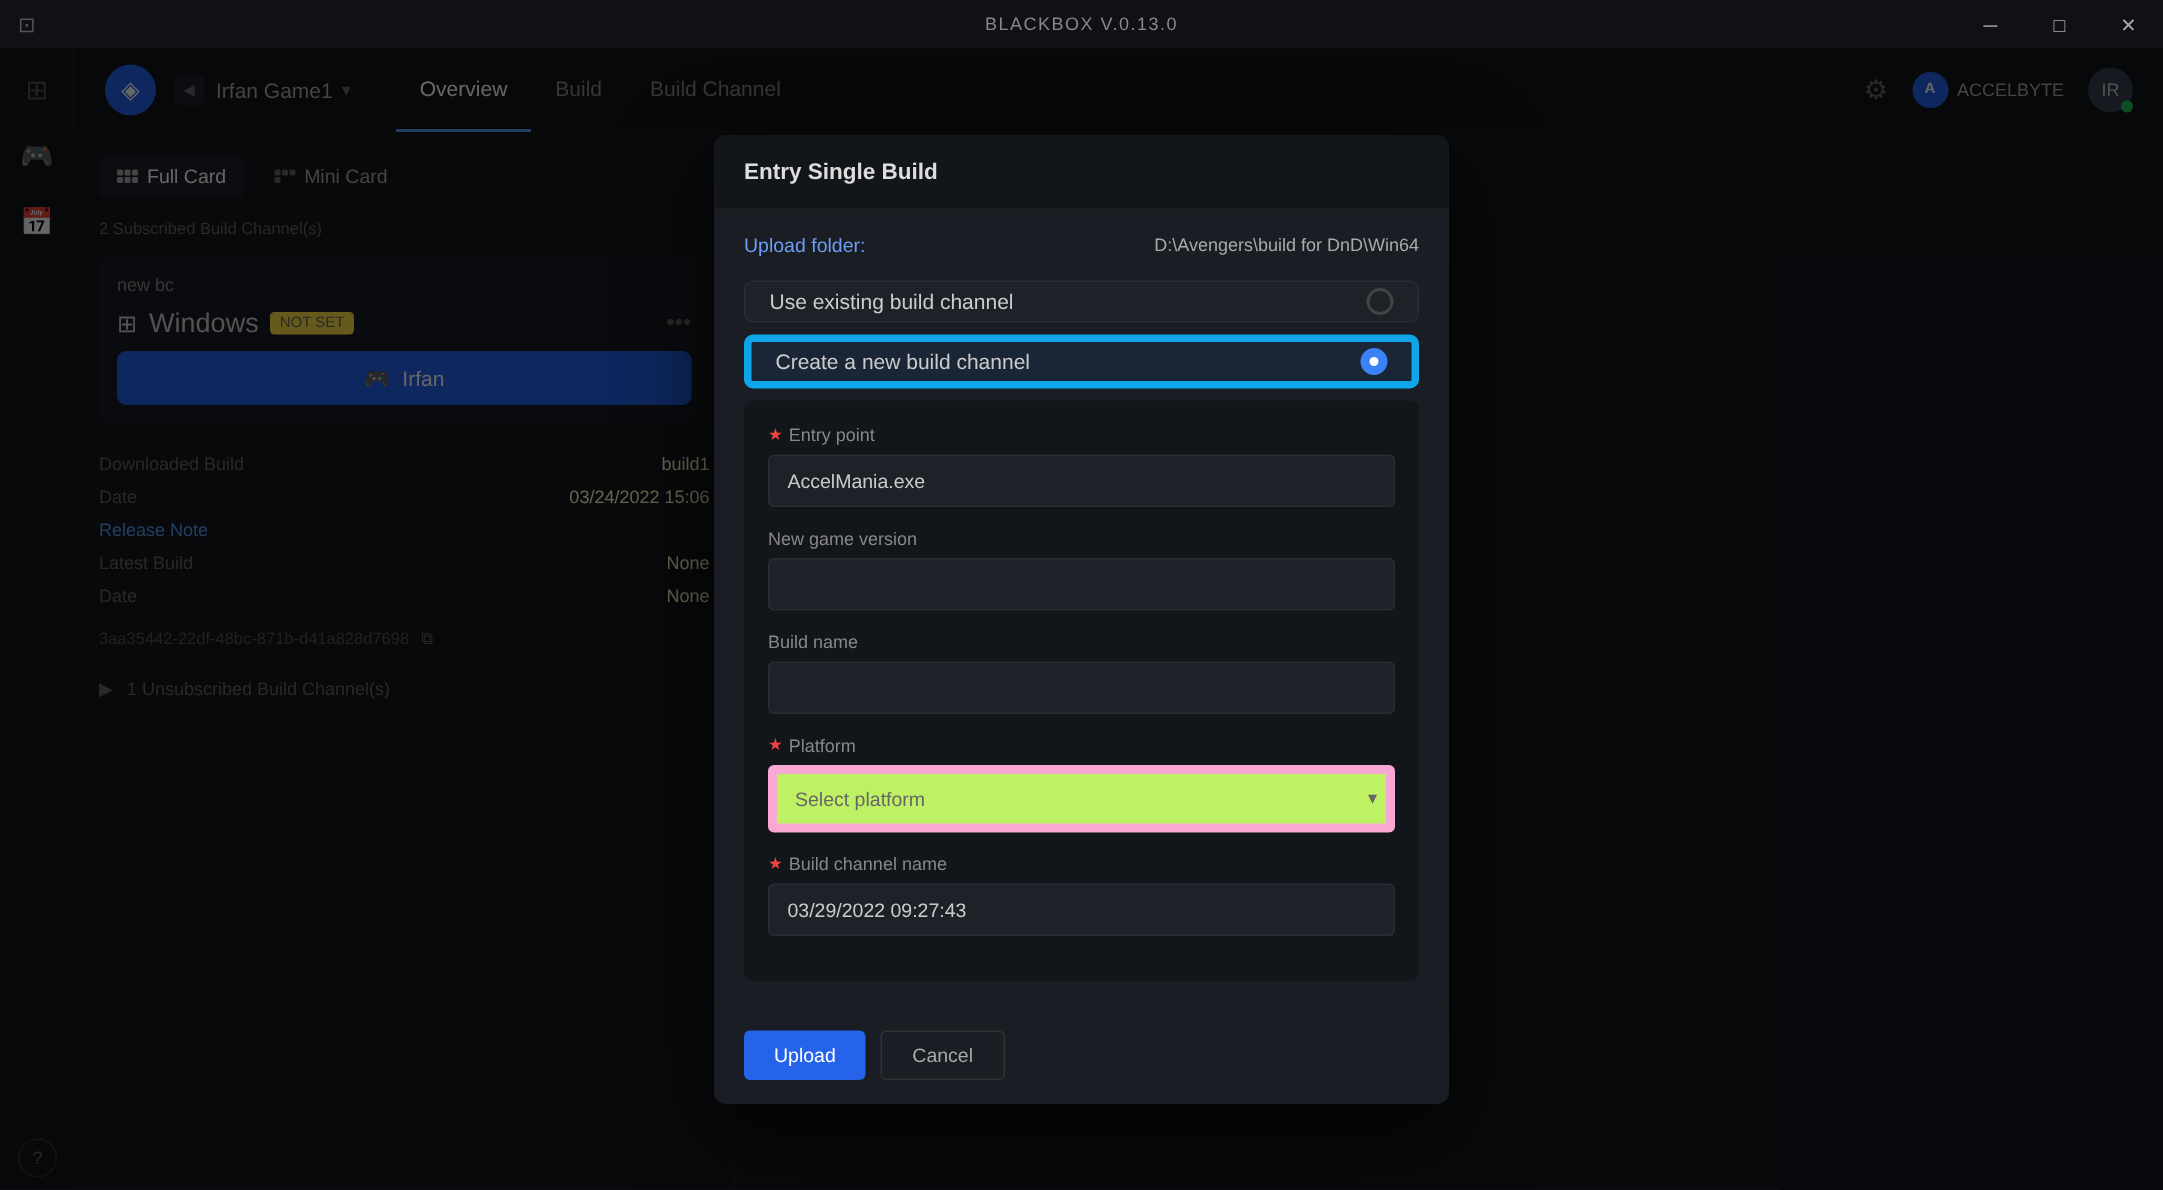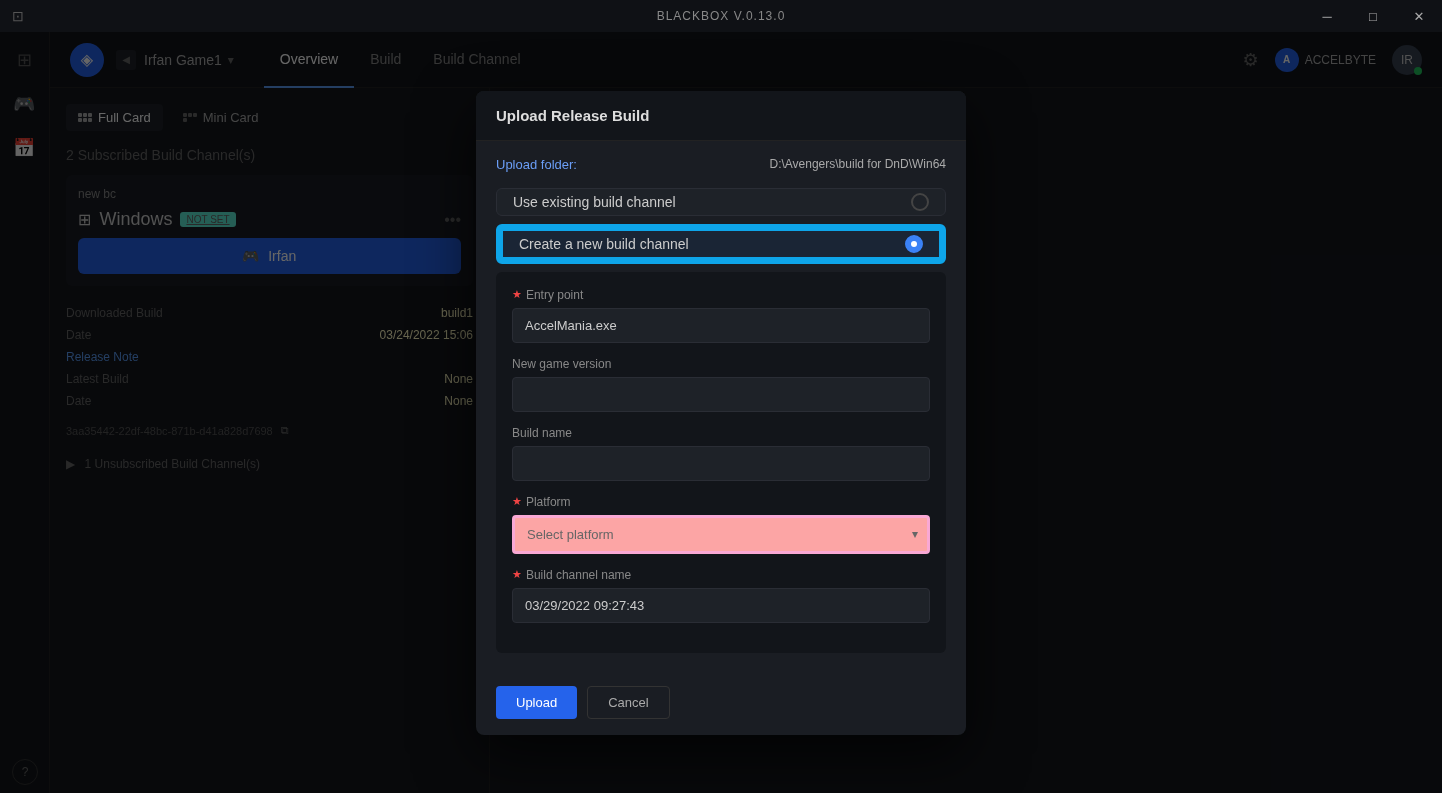--- a/index.html
+++ b/index.html
@@ -234,21 +234,21 @@
     }
     .toggle-dot {
       width: 4px;
       height: 4px;
       background: #666;
       border-radius: 1px;
     }
     .toggle-btn.active .toggle-dot { background: #aaa; }
 
     .subscribed-title {
-      font-size: 14px;
+      font-size: 11px;
       color: #666;
       margin-bottom: 12px;
     }
     .channel-item {
       background: #1a1d23;
       border-radius: 6px;
       padding: 12px;
       margin-bottom: 8px;
     }
     .channel-name {
@@ -265,24 +265,23 @@
       font-size: 16px;
     }
     .platform-name {
       font-size: 18px;
       color: #ccc;
       font-weight: 500;
     }
     .not-set-badge {
       font-size: 10px;
       color: #666;
-      background: #5eead4;
+      background: #fde047;
       padding: 2px 6px;
       border-radius: 3px;
-      text-decoration: underline;
     }
     .more-btn {
       margin-left: auto;
       color: #666;
       cursor: pointer;
       font-size: 16px;
     }
     .play-btn {
       width: 100%;
       background: #2563eb;
@@ -435,21 +434,21 @@
       border-radius: 6px;
       margin-bottom: 8px;
       cursor: pointer;
     }
     .radio-option.inactive {
       background: #1e2228;
       border: 1px solid #2a2d35;
     }
     .radio-option.active {
       background: #1a2535;
-      border: 7px solid #0ea5e9;
+      border: 5px solid #0ea5e9;
     }
     .radio-label {
       font-size: 14px;
       color: #ccc;
     }
     .radio-circle {
       width: 18px;
       height: 18px;
       border-radius: 50%;
       border: 2px solid #444;
@@ -498,22 +497,22 @@
       color: #ccc;
       outline: none;
     }
     .field-input.has-value { color: #ccc; }
 
     .select-wrapper {
       position: relative;
     }
     .select-wrapper select {
       width: 100%;
-      background: #fca5a5;
-      border: 3px solid #f9a8d4;
+      background: #bef264;
+      border: 6px solid #f9a8d4;
       border-radius: 4px;
       padding: 9px 12px;
       font-size: 13px;
       color: #666;
       outline: none;
       appearance: none;
       cursor: pointer;
     }
     .select-arrow {
       position: absolute;
@@ -683,21 +682,21 @@
 
     </div>
 
   </div>
 </div>
 
 <div class="modal-overlay">
   <div class="modal">
 
     <div class="modal-header">
-      <span>Upload Release Build</span>
+      <span>Entry Single Build</span>
     </div>
 
     <div class="modal-body">
 
       <div class="upload-folder-row">
         <span class="upload-folder-label">Upload folder:</span>
         <span class="upload-folder-value">D:\Avengers\build for DnD\Win64</span>
       </div>
 
       <div class="radio-option inactive">

